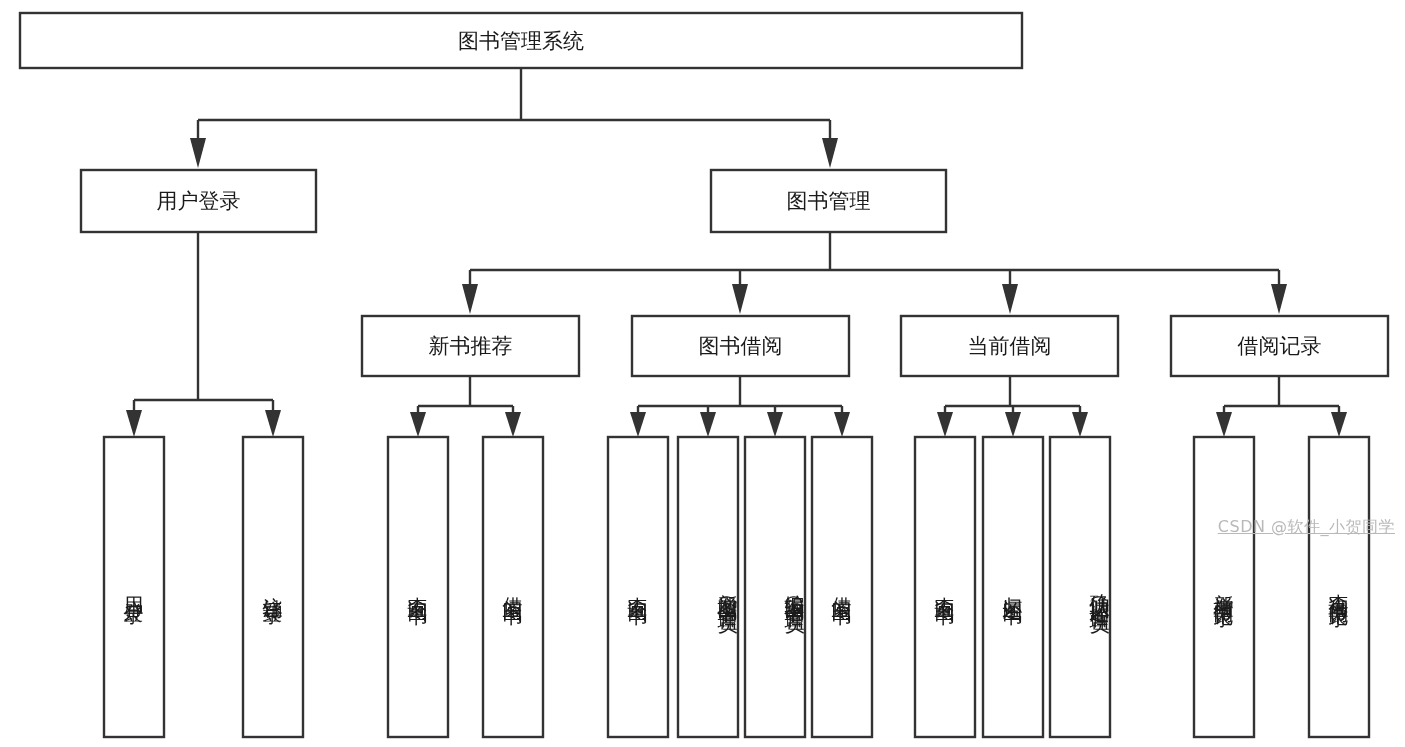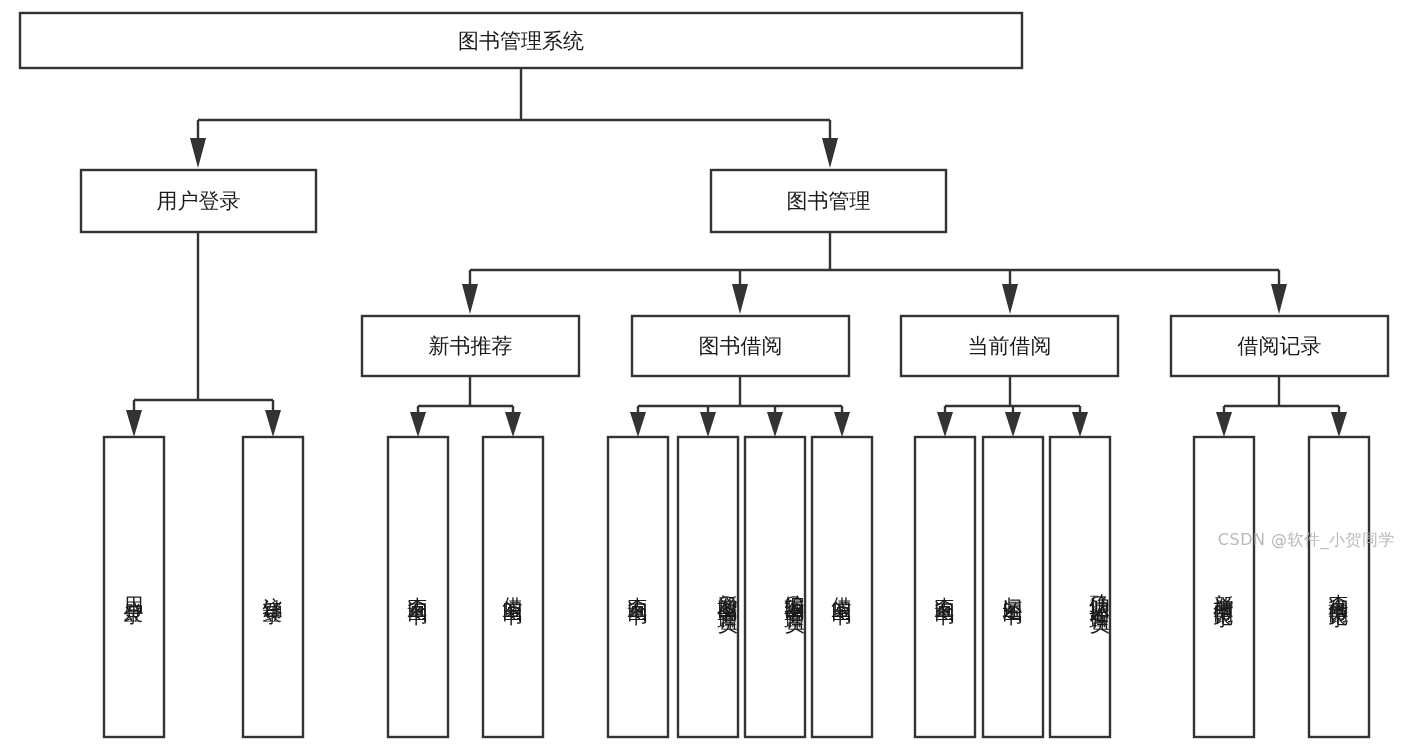--- a/index.html
+++ b/index.html
@@ -63,26 +63,27 @@
     color: #1a1a1a;
     display: flex;
     align-items: center;
     justify-content: center;
     pointer-events: none;
     text-align: center;
   }
   .watermark {
     position: absolute;
     right: 10px;
-    bottom: 3px;
+    bottom: 16px;
     font-family: "DejaVu Sans", "Liberation Sans", sans-serif;
     font-size: 16px;
     color: #b9b9b9;
     letter-spacing: 0.5px;
     white-space: nowrap;
+    text-decoration: underline;
   }
 </style>
 </head>
 <body>
 
 <div id="diagram-root">
 
   <svg id="flow-svg" viewBox="0 0 1405 747">
 
     <g>

